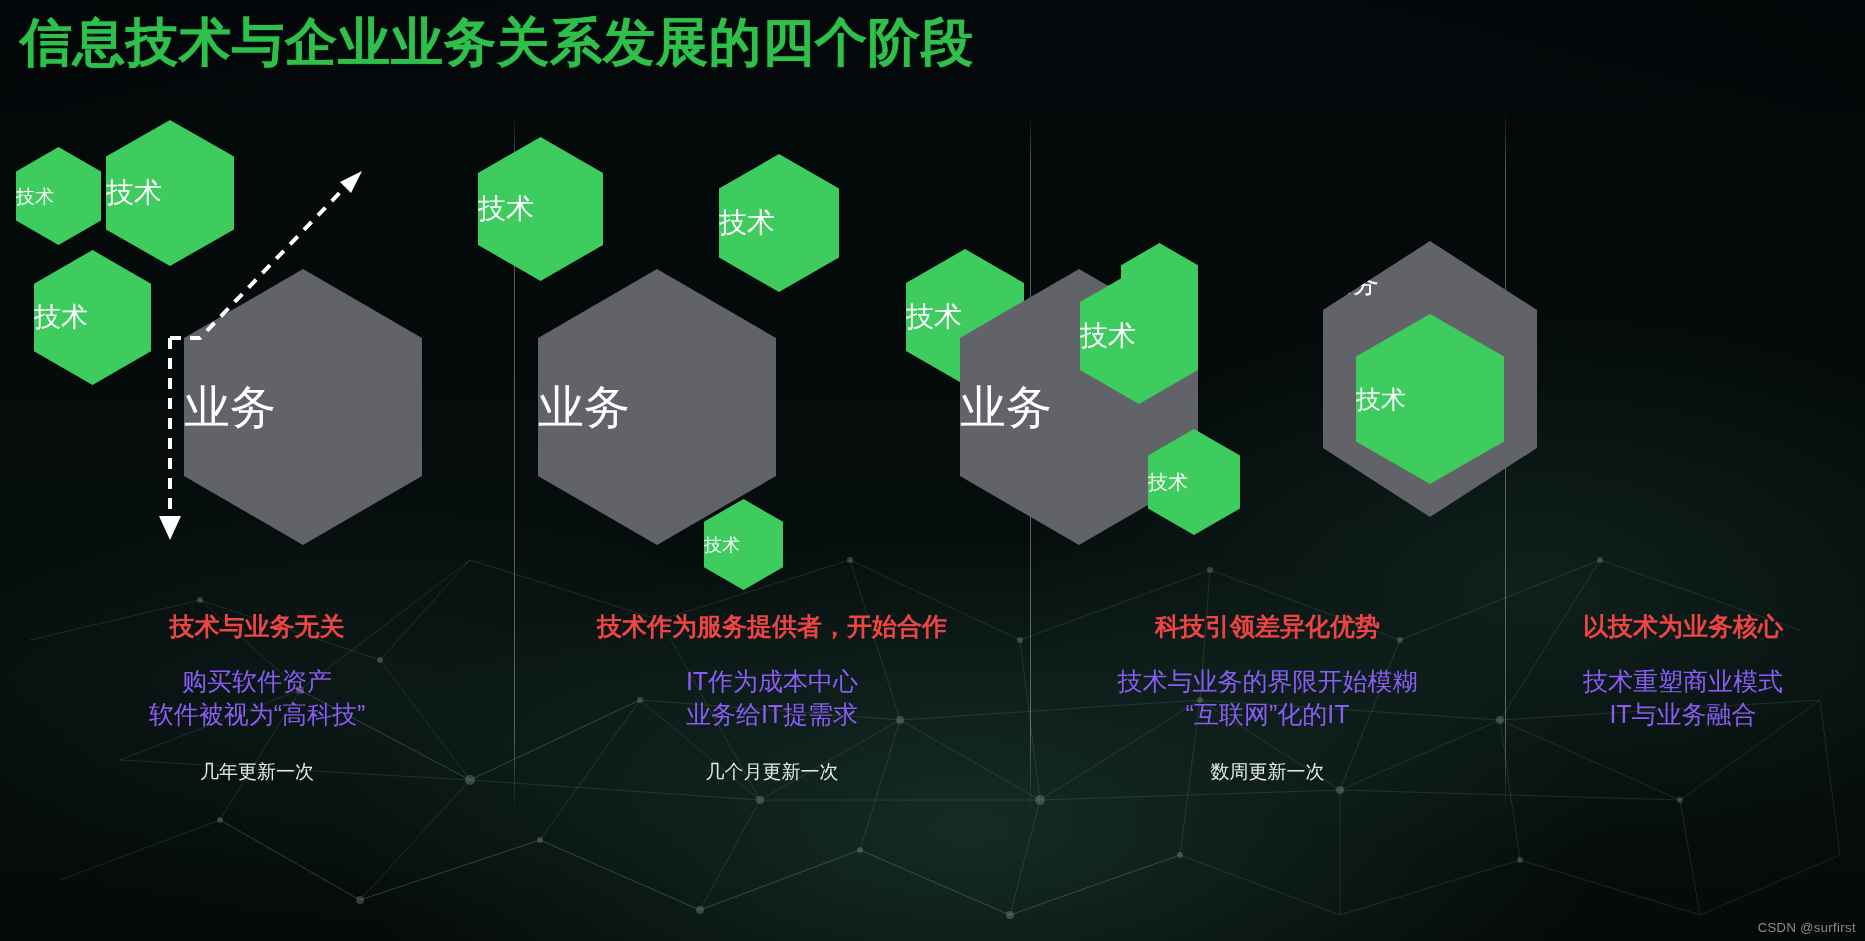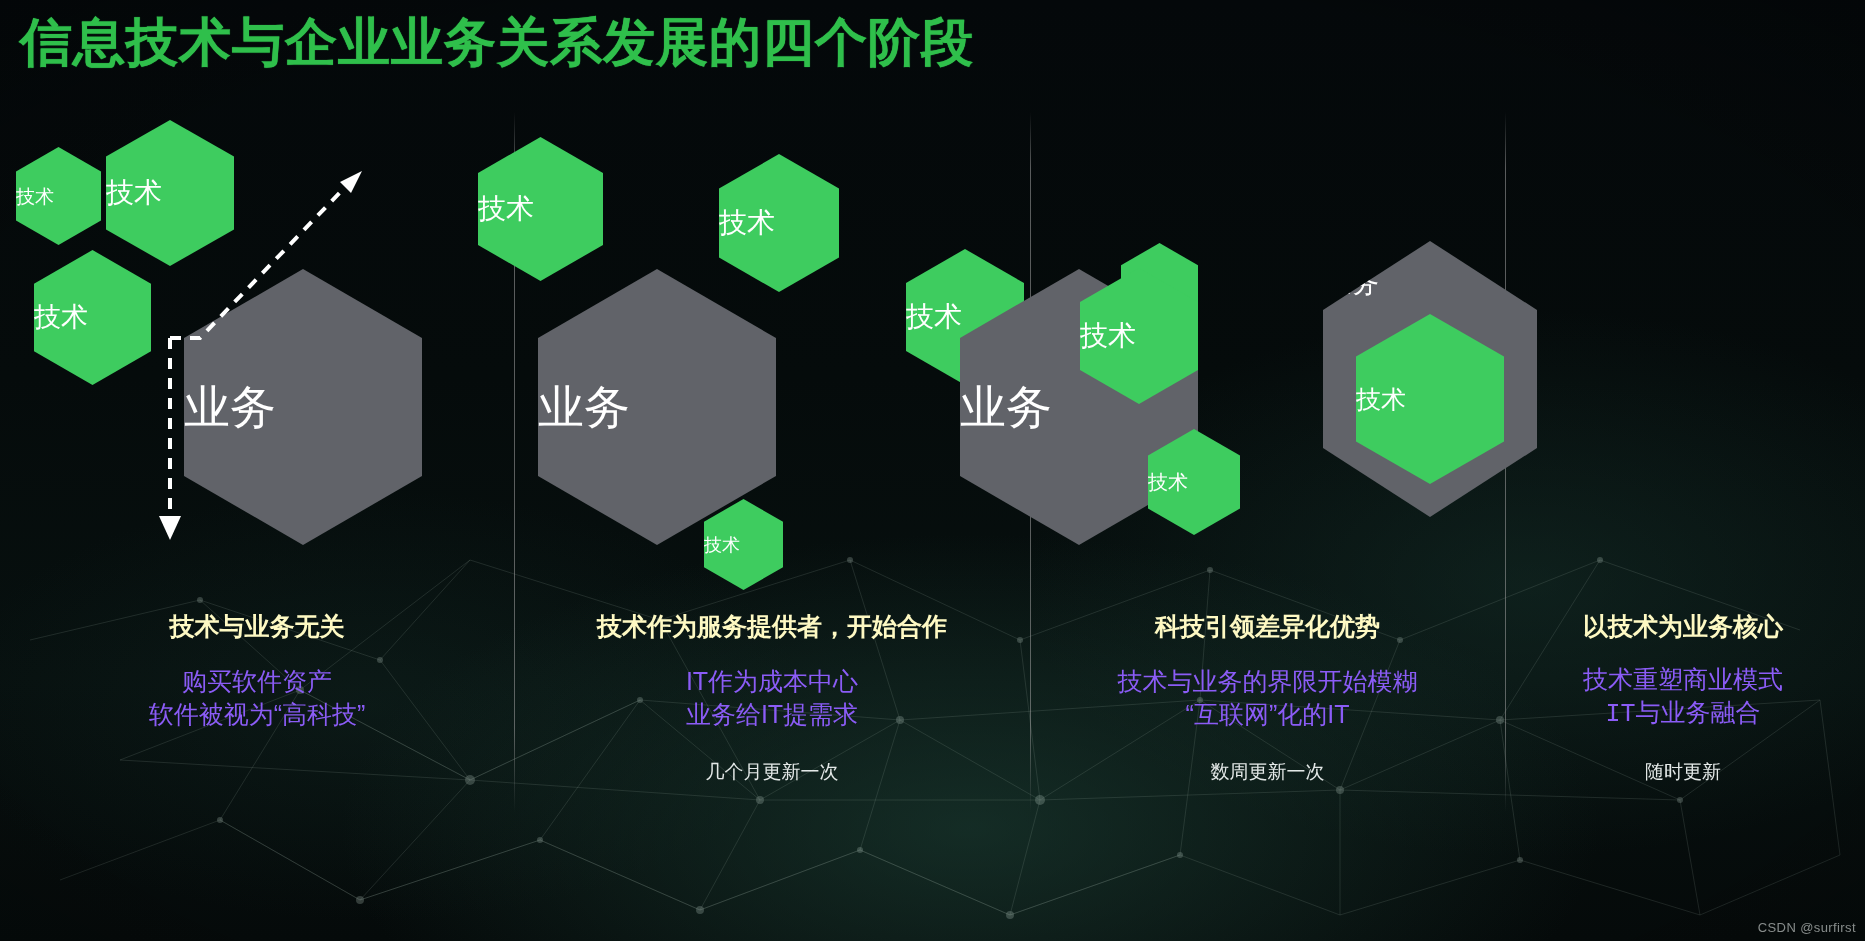--- a/index.html
+++ b/index.html
@@ -57,21 +57,21 @@
     clip-path: polygon(50% 0%, 100% 25%, 100% 75%, 50% 100%, 0% 75%, 0% 25%);
     color: #fff;
     text-align: center;
   }
   .hex.green { background: #3ecc5f; }
   .hex.grey  { background: #616369; }
   .hex-label { display: block; line-height: 1; }
   
   .caption { position: absolute; text-align: center; }
   .cap-head {
-    color: #fef9c3;
+    color: #ef4444;
     font-weight: bold;
     font-size: 25px;
     white-space: nowrap;
     margin-bottom: 22px;
   }
   .cap-body {
     color: #8b5cf6;
     font-size: 25px;
     line-height: 1.32;
     white-space: nowrap;
@@ -208,37 +208,37 @@
     <span class="hex-label">业务</span>
   </div>
   <div class="hex green" style="left:1356px; top:314px; width:148px; height:170px; font-size:25px;">
     <span class="hex-label">技术</span>
   </div>
 
   <div class="caption" style="left:0px; top:610px; width:514px;">
     <div class="cap-head">技术与业务无关</div>
     <div class="cap-body">购买软件资产</div>
     <div class="cap-body">软件被视为“高科技”</div>
+    <div class="cap-foot">几年更新一次</div>
   </div>
 
   <div class="caption" style="left:514px; top:610px; width:516px;">
     <div class="cap-head">技术作为服务提供者，开始合作</div>
     <div class="cap-body">IT作为成本中心</div>
     <div class="cap-body">业务给IT提需求</div>
     <div class="cap-foot">几个月更新一次</div>
   </div>
 
   <div class="caption" style="left:1030px; top:610px; width:475px;">
     <div class="cap-head">科技引领差异化优势</div>
     <div class="cap-body">技术与业务的界限开始模糊</div>
     <div class="cap-body">“互联网”化的IT</div>
     <div class="cap-foot">数周更新一次</div>
   </div>
 
-  <div class="caption" style="left:1505px; top:610px; width:356px;font-family:Liberation Mono, monospace;">
+  <div class="caption" style="left:1505px; top:610px; width:356px;">
     <div class="cap-head">以技术为业务核心</div>
     <div class="cap-body">技术重塑商业模式</div>
     <div class="cap-body">IT与业务融合</div>
-    <div class="cap-foot">随时更新</div>
   </div>
 
   <div class="watermark">CSDN @surfirst</div>
 </div>
 
 </body></html>

